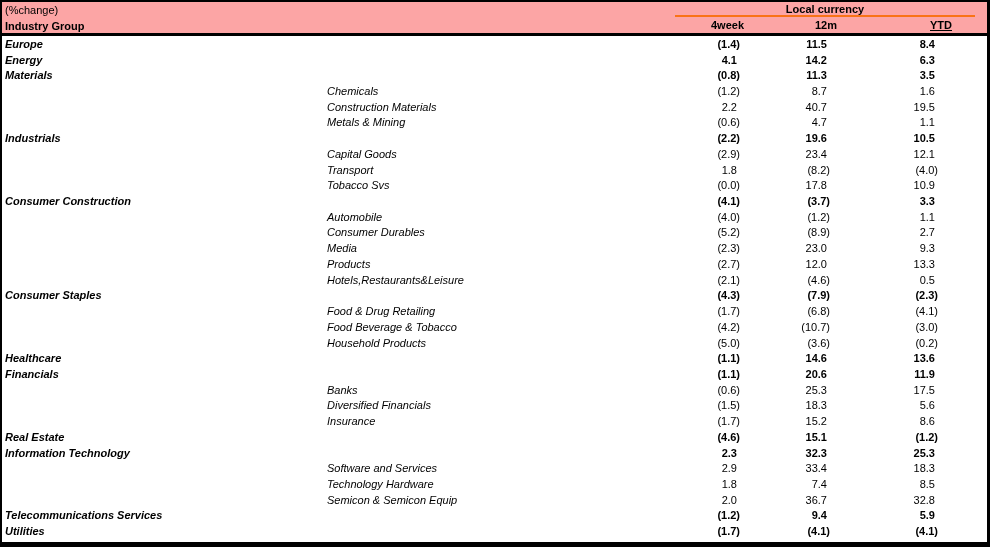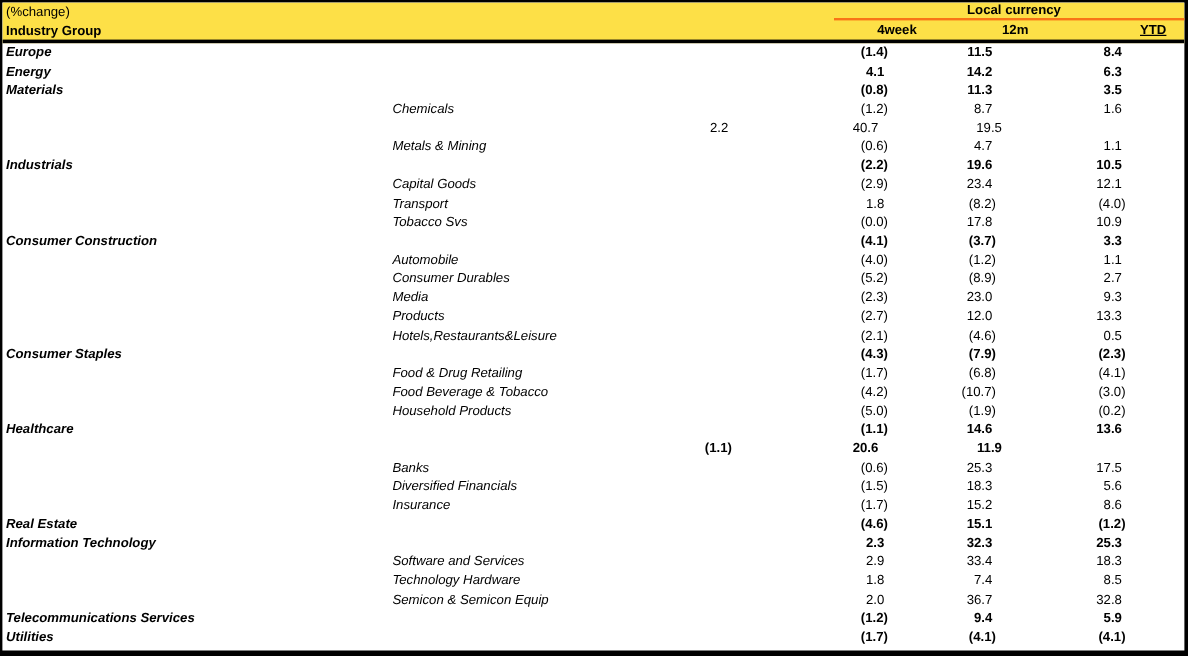--- a/index.html
+++ b/index.html
@@ -16,25 +16,24 @@
     border-top: 2px solid #000;
     border-left: 2px solid #000;
     border-right: 3px solid #000;
     border-bottom: 5px solid #000;
     background: #fff;
     overflow: hidden;
   }
   
   .thead {
     height: 34px;
-    background: #fde047;
+    background: #fca5a5;
     border-bottom: 3px solid #000;
     display: grid;
     grid-template-columns: 660px 325px;
-    gap: 20px;
   }
   .thead-left { padding-left: 3px; }
   .pct-change { height: 17px; line-height: 17px; font-weight: normal; }
   .industry-group-hdr { height: 17px; line-height: 15px; font-weight: bold; }
   .thead-right { position: relative; }
   .currency-hdr {
     margin-left: 13px;
     margin-right: 12px;
     height: 15px;
     line-height: 15px;
@@ -123,20 +122,21 @@
   </div>
 
   <div class="row">
     <div class="lbl indent">Chemicals</div>
     <div class="val v1">(1.2)</div>
     <div class="val v2">8.7&nbsp;</div>
     <div class="val v3">1.6&nbsp;</div>
   </div>
 
   <div class="row">
+    <div class="lbl indent">Construction Materials</div>
     <div class="val v1">2.2&nbsp;</div>
     <div class="val v2">40.7&nbsp;</div>
     <div class="val v3">19.5&nbsp;</div>
   </div>
 
   <div class="row">
     <div class="lbl indent">Metals &amp; Mining</div>
     <div class="val v1">(0.6)</div>
     <div class="val v2">4.7&nbsp;</div>
     <div class="val v3">1.1&nbsp;</div>
@@ -229,32 +229,33 @@
   <div class="row">
     <div class="lbl indent">Food Beverage &amp; Tobacco</div>
     <div class="val v1">(4.2)</div>
     <div class="val v2">(10.7)</div>
     <div class="val v3">(3.0)</div>
   </div>
 
   <div class="row">
     <div class="lbl indent">Household Products</div>
     <div class="val v1">(5.0)</div>
-    <div class="val v2">(1.9)</div>
+    <div class="val v2">(3.6)</div>
     <div class="val v3">(0.2)</div>
   </div>
 
   <div class="row bold">
     <div class="lbl">Healthcare</div>
     <div class="val v1">(1.1)</div>
     <div class="val v2">14.6&nbsp;</div>
     <div class="val v3">13.6&nbsp;</div>
   </div>
 
   <div class="row bold">
+    <div class="lbl">Financials</div>
     <div class="val v1">(1.1)</div>
     <div class="val v2">20.6&nbsp;</div>
     <div class="val v3">11.9&nbsp;</div>
   </div>
 
   <div class="row">
     <div class="lbl indent">Banks</div>
     <div class="val v1">(0.6)</div>
     <div class="val v2">25.3&nbsp;</div>
     <div class="val v3">17.5&nbsp;</div>

